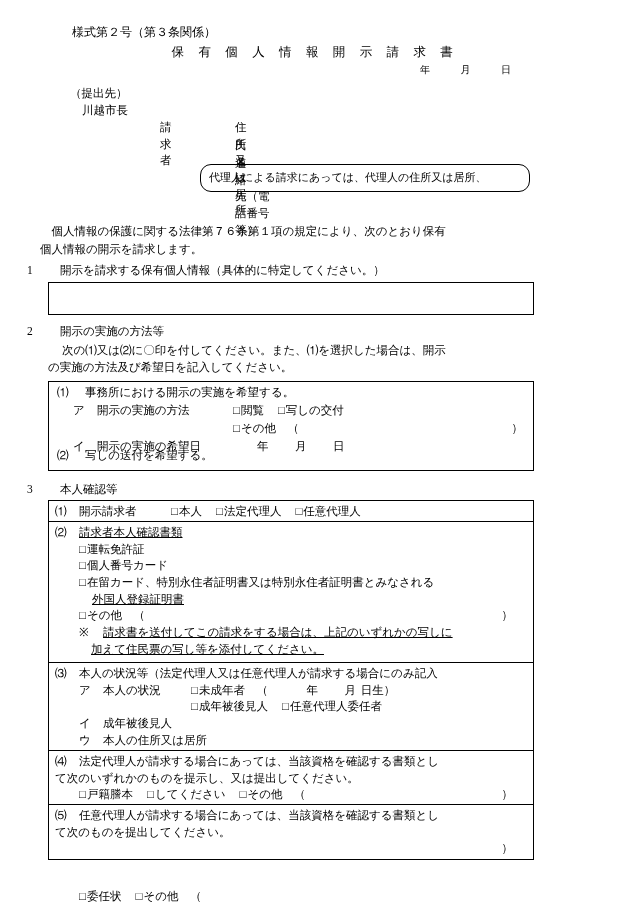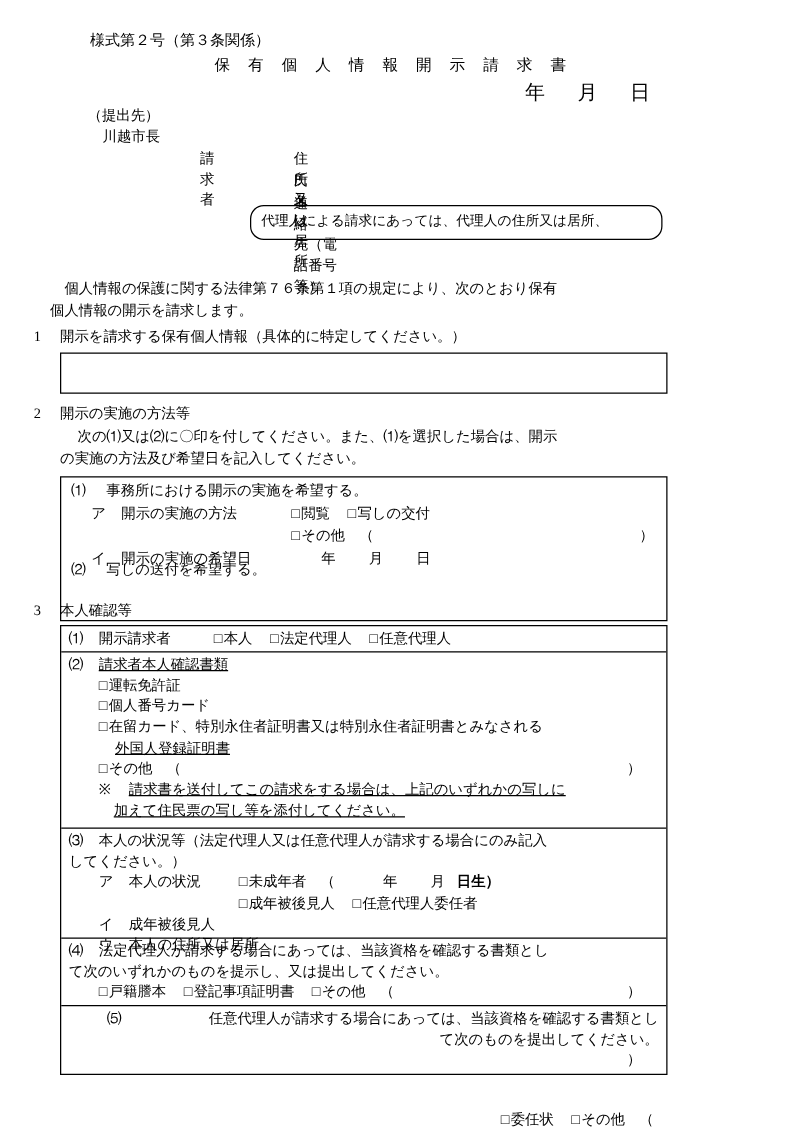--- a/index.html
+++ b/index.html
@@ -36,21 +36,21 @@
     top: 43px;
     width: 630px;
     text-align: center;
     font-size: 12.5px;
   }
   .doctitle span { letter-spacing: 0.45em; text-align: right; }
   .datefields {
     position: absolute;
     left: 420px;
     top: 63px;
-    font-size: 16px;
+    font-size: 10px;
   }
   .datefields span { display: inline-block; }
   .d-y { width: 38px; }
   .d-m { width: 38px; }
   .teishutsu {
     position: absolute;
     left: 70px;
     top: 85px;
     font-size: 11.5px;
   }
@@ -104,21 +104,21 @@
   .sec {
     position: absolute;
     font-size: 11.5px;
   }
   .sec-num {
     position: absolute;
     left: 27px;
   }
   .sec-title {
     position: absolute;
-    left: 48px;
+    left: 60px;
   }
   .big-box {
     position: absolute;
     border: 1px solid #000;
     box-sizing: border-box;
   }
   .sub {
     position: absolute;
     font-size: 11.5px;
   }
@@ -127,21 +127,21 @@
     border: 1px solid #000;
     box-sizing: border-box;
     font-size: 11.5px;
   }
   .tbl .cell {
     position: relative;
     border-bottom: 1px solid #000;
     padding: 2px 6px 3px 6px;
     box-sizing: border-box;
   }
-  .tbl .cell.last { border-bottom: none; text-align: right; }
+  .tbl .cell.last { border-bottom: none; }
   .cb { display: inline-block; }
   .cb::before {
     content: "\25A1";
     margin-right: 1px;
   }
   .inl { display: inline-block; }
 </style>
 </head>
 <body>
 
@@ -192,21 +192,21 @@
 
   <div class="sec" style="left:0; top:323px; width:630px; height:20px;">
     <span class="sec-num">2</span>
     <span class="sec-title">開示の実施の方法等</span>
   </div>
   <div class="sub" style="left:62px; top:342px; width:500px;">
     <div>次の⑴又は⑵に〇印を付してください。また、⑴を選択した場合は、開示</div>
     <div style="margin-left:-14px;">の実施の方法及び希望日を記入してください。</div>
   </div>
 
-  <div class="big-box" style="left:48px; top:381px; width:486px; height:116px;">
+  <div class="big-box" style="left:48px; top:381px; width:486px; height:90px;font-family:Liberation Mono, monospace;">
     <div style="position:absolute; left:8px; top:3px;">
       <span class="inl" style="width:28px;">⑴</span><span>事務所における開示の実施を希望する。</span>
     </div>
     <div style="position:absolute; left:24px; top:21px;">
       <span class="inl" style="width:24px;">ア</span><span class="inl" style="width:136px;">開示の実施の方法</span><span class="cb" style="margin-right:14px;">閲覧</span><span class="cb">写しの交付</span>
     </div>
     <div style="position:absolute; left:184px; top:39px; width:290px;">
       <span class="cb">その他　（</span><span style="float:right;">）</span>
     </div>
     <div style="position:absolute; left:24px; top:57px;">
@@ -242,42 +242,41 @@
           <span class="inl" style="width:24px;">※</span><span>請求書を送付してこの請求をする場合は、上記のいずれかの写しに</span>
           <div style="margin-left:12px;">加えて住民票の写し等を添付してください。</div>
         </div>
       </div>
     </div>
 
     <div class="cell" style="height:88px;">
       <div>
         <span class="inl" style="width:24px; vertical-align:top;">⑶</span><span class="inl" style="width:430px;">本人の状況等（法定代理人又は任意代理人が請求する場合にのみ記入</span>
       </div>
-      <div>してください。）</div>
       <div style="margin-left:24px; position:relative;">
-        <span class="inl" style="width:24px;">ア</span><span class="inl" style="width:88px;">本人の状況</span><span class="cb">未成年者　（</span><span class="inl" style="width:50px; text-align:right;">年</span><span class="inl" style="width:38px; text-align:right;">月</span><span class="inl" style="width:44px; text-align:right;font-weight:bold;">日生）</span>
+        <span class="inl" style="width:24px;">ア</span><span class="inl" style="width:88px;">本人の状況</span><span class="cb">未成年者　（</span><span class="inl" style="width:50px; text-align:right;">年</span><span class="inl" style="width:38px; text-align:right;">月</span><span class="inl" style="width:44px; text-align:center;">日生）</span>
       </div>
       <div style="margin-left:136px;">
         <span class="cb" style="margin-right:14px;">成年被後見人</span><span class="cb">任意代理人委任者</span>
       </div>
       <div style="margin-left:24px;">
         <span class="inl" style="width:24px;">イ</span><span>成年被後見人</span>
       </div>
       <div style="margin-left:24px;">
         <span class="inl" style="width:24px;">ウ</span><span>本人の住所又は居所</span>
       </div>
     </div>
 
     <div class="cell" style="height:54px;">
       <div>
         <span class="inl" style="width:24px; vertical-align:top;">⑷</span><span class="inl" style="width:430px;">法定代理人が請求する場合にあっては、当該資格を確認する書類とし</span>
       </div>
       <div>て次のいずれかのものを提示し、又は提出してください。</div>
       <div style="margin-left:24px; position:relative; width:444px;">
-        <span class="cb" style="margin-right:14px;">戸籍謄本</span><span class="cb" style="margin-right:14px;">登記事項証明書</span><span class="cb">その他　（</span><span style="position:absolute; right:10px; top:0;">）</span>
+        <span class="cb" style="margin-right:14px;">戸籍謄本</span><span class="cb" style="margin-right:14px;">してください</span><span class="cb">その他　（</span><span style="position:absolute; right:10px; top:0;">）</span>
       </div>
     </div>
 
     <div class="cell last" style="height:54px;">
       <div>
         <span class="inl" style="width:24px; vertical-align:top;">⑸</span><span class="inl" style="width:430px;">任意代理人が請求する場合にあっては、当該資格を確認する書類とし</span>
       </div>
       <div>て次のものを提出してください。</div>
       <div style="margin-left:24px; position:relative; width:444px;">
         <span class="cb" style="margin-right:14px;margin-top:48px;">委任状</span><span class="cb">その他　（</span><span style="position:absolute; right:10px; top:0;">）</span>

